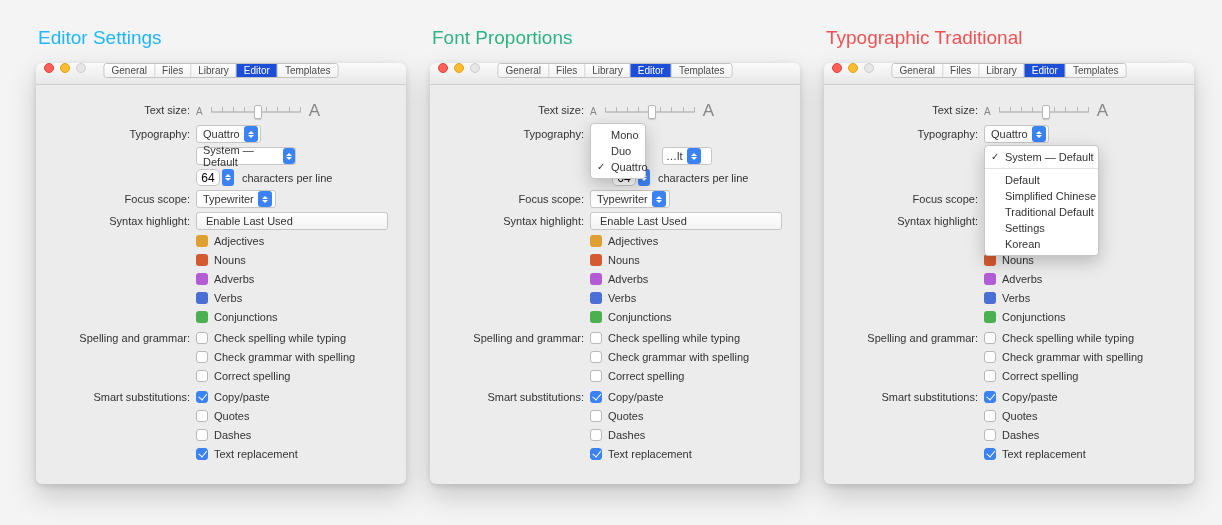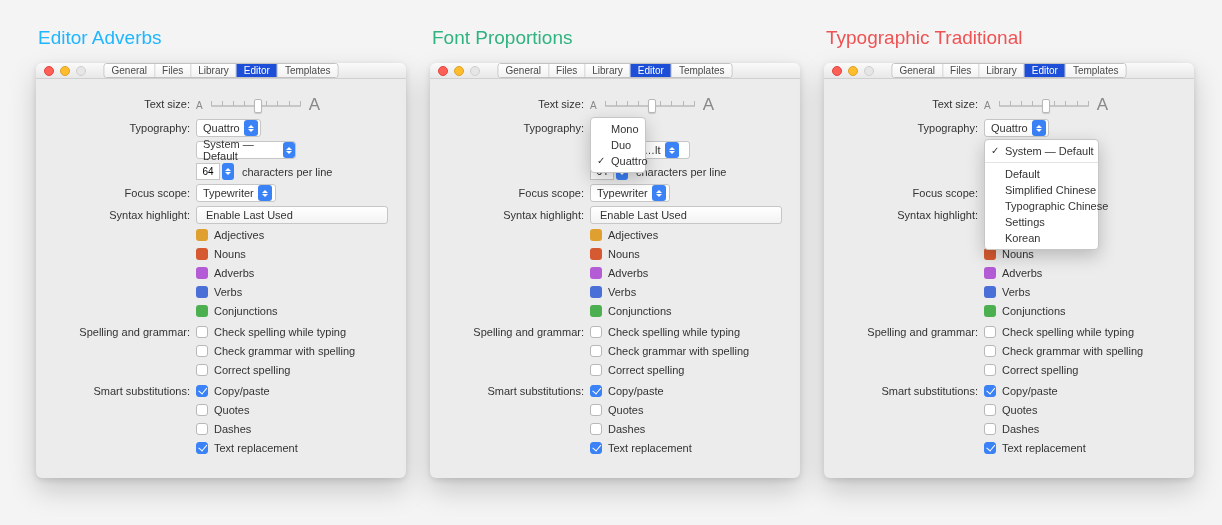--- a/index.html
+++ b/index.html
@@ -23,25 +23,25 @@
     padding-left: 2px;
   }
   .window {
     background: #ececec;
     border-radius: 6px;
     box-shadow: 0 12px 28px rgba(0,0,0,0.18), 0 2px 6px rgba(0,0,0,0.12);
     overflow: visible;
     position: relative;
   }
   .titlebar {
-    height: 16px;
+    height: 22px;
     background: linear-gradient(#fafafa, #e8e8e8);
     border-bottom: 1px solid #d0d0d0;
     display: flex;
-    align-items: center;
+    align-items: flex-start;
     padding: 0 8px;
     border-top-left-radius: 6px;
     border-top-right-radius: 6px;
     position: relative;
   }
   .traffic {
     display: flex;
     gap: 6px;
   }
   .dot { width: 10px; height: 10px; border-radius: 50%; }
@@ -177,22 +177,22 @@
     border-top: 3px solid #fff;
   }
   .stepper {
     display: inline-flex;
     align-items: center;
   }
   .stepper input {
     width: 24px;
     height: 17px;
     border: 0.5px solid #c6c6c6;
-    border-radius: 0;
-    font-size: 10px;
+    border-radius: 5px;
+    font-size: 12px;
     text-align: center;
     background: #fff;
   }
   .stepper-arrows {
     width: 12px;
     height: 17px;
     background: #3b82f6;
     border-radius: 3px;
     margin-left: 2px;
     display: flex;
@@ -289,21 +289,21 @@
   .dropdown-menu .sep {
     height: 1px;
     background: #e3e3e3;
     margin: 3px 0;
   }
 </style>
 </head>
 <body>
 
 <div class="panel" style="left:36px; top:27px;">
-  <div class="panel-title" style="color:#1fb6ff;">Editor Adverbs</div>
+  <div class="panel-title" style="color:#1fb6ff;">Editor Settings</div>
   <div class="window">
     <div class="titlebar">
       <div class="traffic">
         <div class="dot red"></div>
         <div class="dot yellow"></div>
         <div class="dot green"></div>
       </div>
       <div class="toolbar-tabs">
         <div class="tab">General</div>
         <div class="tab">Files</div>
@@ -478,21 +478,21 @@
                   <span></span>
                 </div>
               <div class="slider-thumb"></div>
             </div>
             <span class="slider-big-a">A</span>
           </div>
         </div>
       </div>
       <div class="row row-gap" style="position:relative;">
         <div class="label-col">Typography:</div>
-        <div class="field-col" style="gap:4px; position:relative;">
+        <div class="field-col" style="gap:4px; position:relative;padding-left:22px;">
 
           <div class="dropdown-menu" style="left:0; top:-2px; width:56px;">
             <div class="item">Mono</div>
             <div class="item">Duo</div>
             <div class="item checked">Quattro</div>
           </div>
           <div style="height:18px;"></div>
           <div style="display:flex; justify-content:flex-end; width:100px;">
             <div class="popup" style="width:50px; padding-left:3px;">
               <span>…lt</span>
@@ -634,21 +634,21 @@
           <div class="popup" style="width:65px;">
             <span>Quattro</span>
             <span class="arrow"></span>
           </div>
 
           <div class="dropdown-menu" style="left:0; top:20px; width:115px;">
             <div class="item checked">System — Default</div>
             <div class="sep"></div>
             <div class="item">Default</div>
             <div class="item">Simplified Chinese</div>
-            <div class="item">Typographic Chinese</div>
+            <div class="item">Traditional Default</div>
             <div class="item">Settings</div>
             <div class="item">Korean</div>
           </div>
           <div style="height:18px;"></div>
           <div class="inline" style="visibility:hidden;">
             <div class="stepper">
                 <input style="">
                 <div class="stepper-arrows"></div>
               </div>
             <span class="after-text">characters per line</span>

